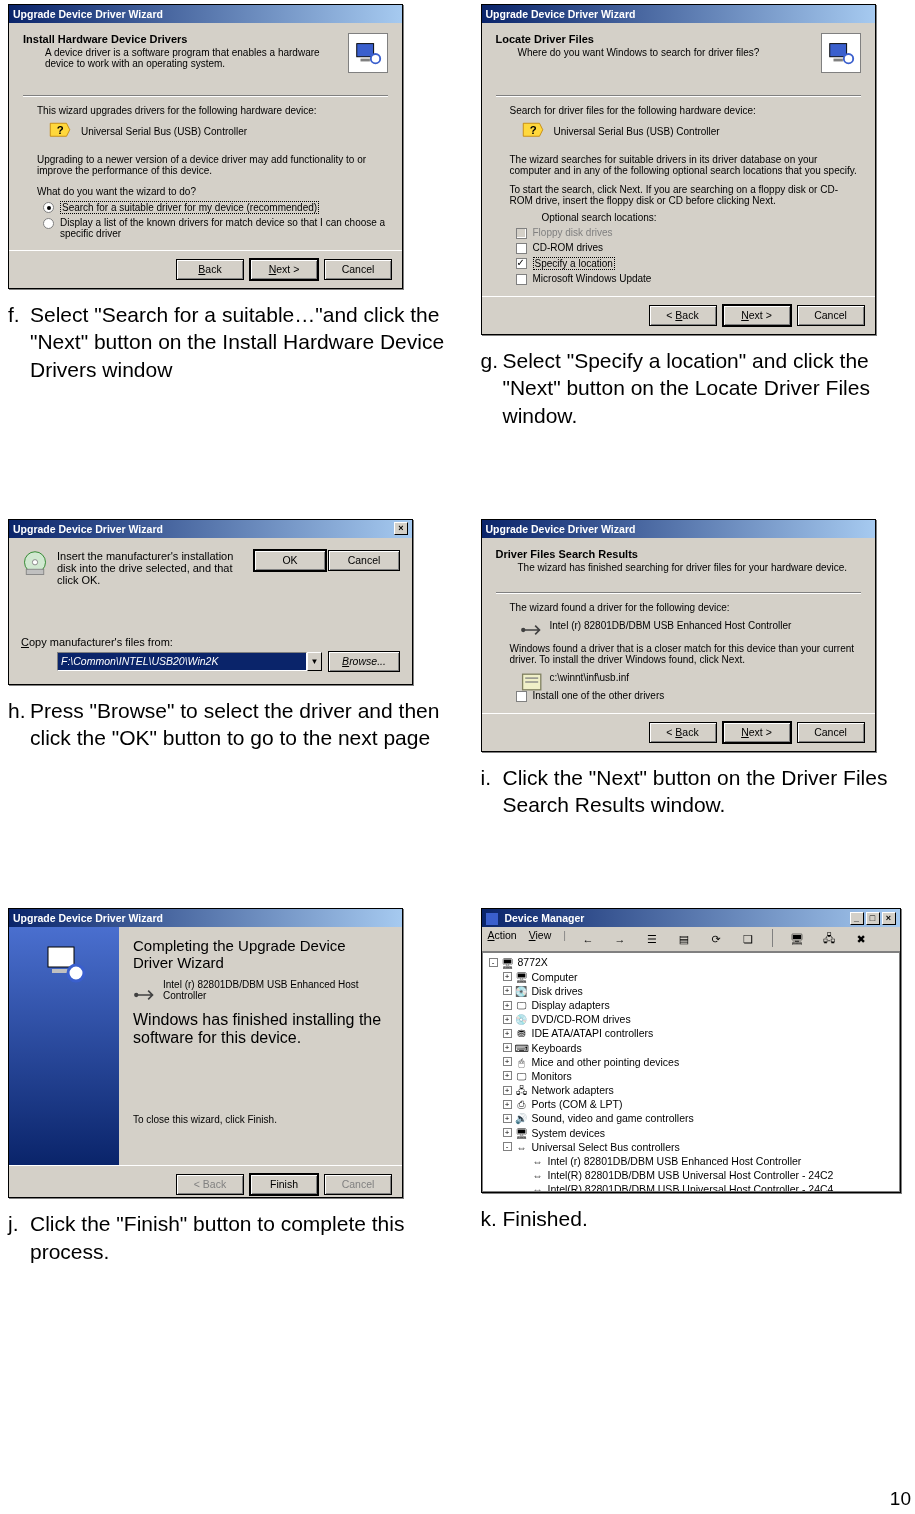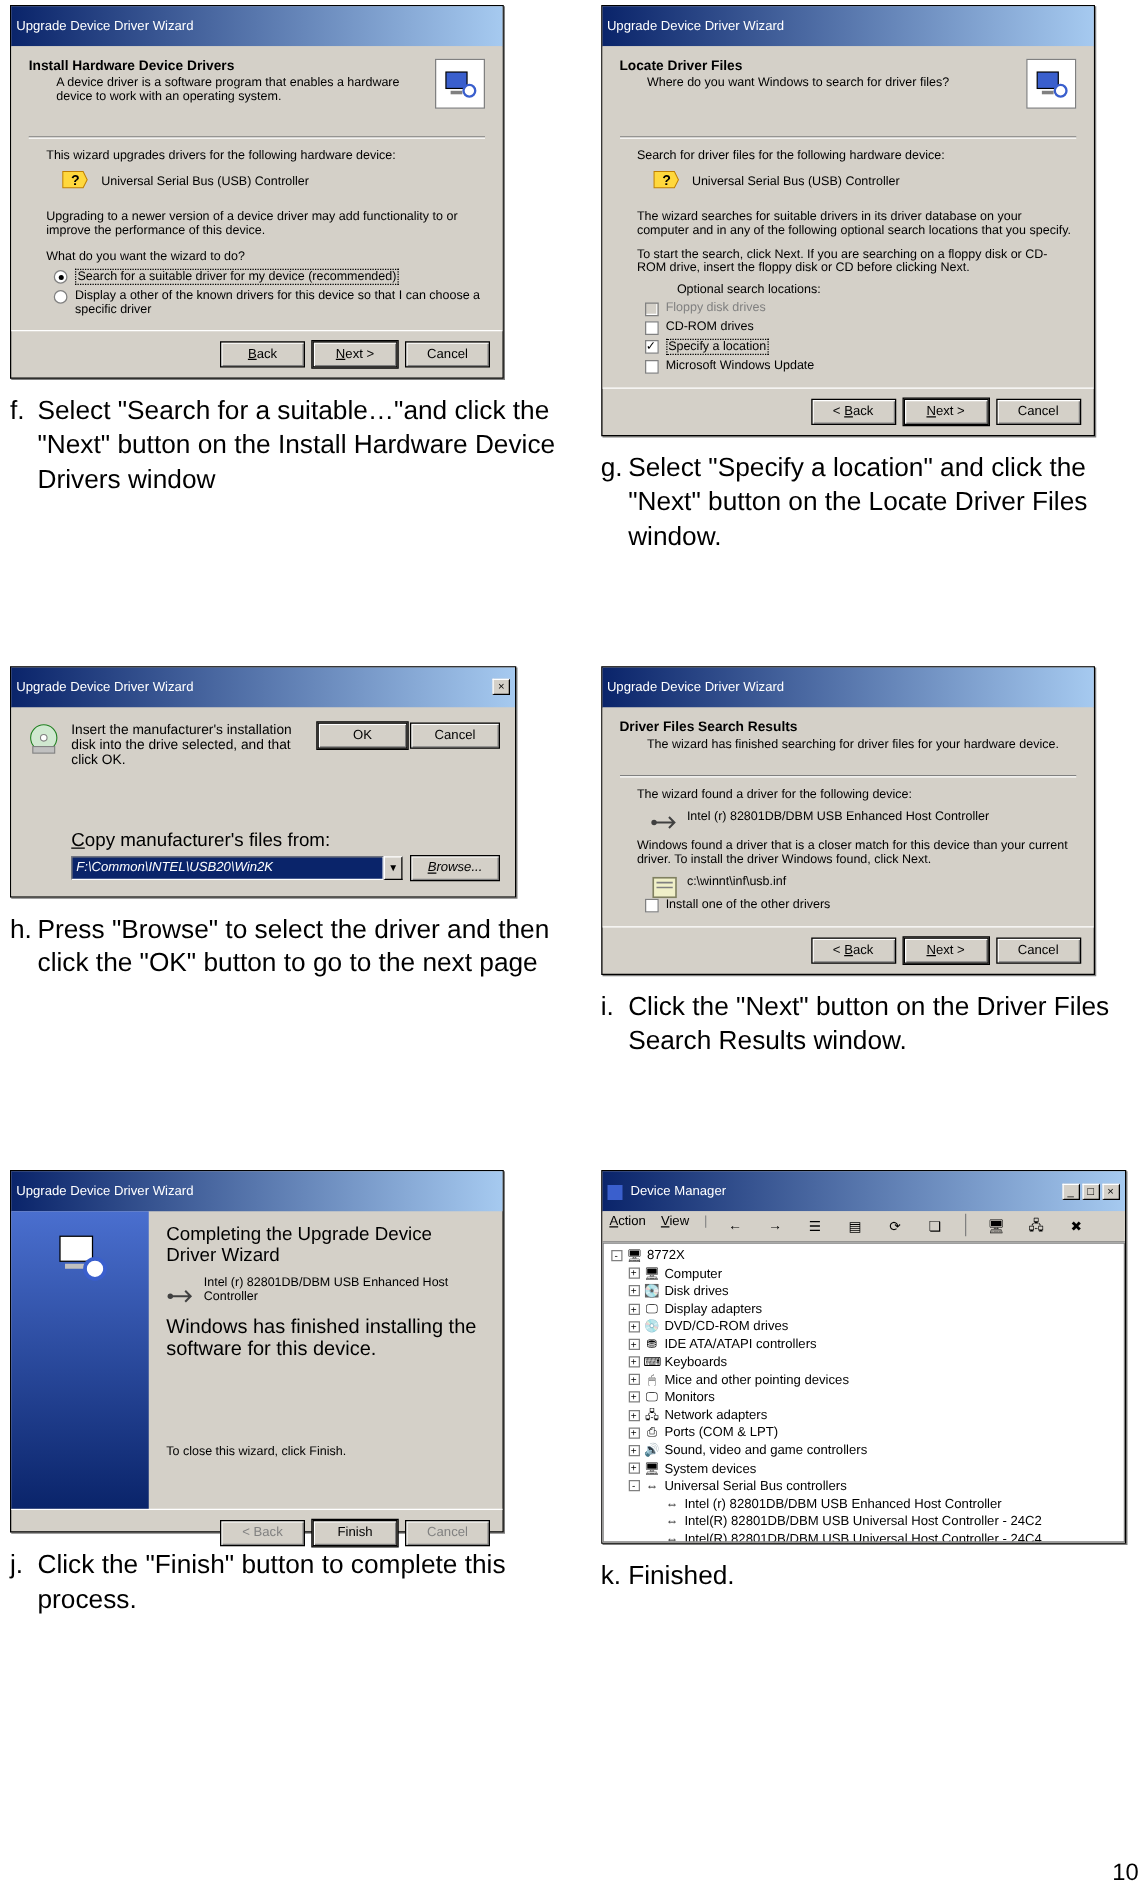--- a/index.html
+++ b/index.html
@@ -14,21 +14,21 @@
   .page { display: grid; grid-template-columns: 1fr 1fr; column-gap: 30px; row-gap: 90px; }
   .col { display:flex; flex-direction:column; }
   .caption { font-size: 21px; line-height:1.3; margin-top: 12px; display:flex; }
   .caption .letter { flex:0 0 22px; }
   .caption .text { flex:1; }
   .page-num { position:absolute; right:12px; bottom:8px; font-size:19px; }
   .wrap { position:relative; width:915px; min-height:1514px; }
 
   
   .win { border:1px solid #000; background:#d4d0c8; font-family: Tahoma, sans-serif; font-size:10.5px; color:#000; box-shadow:1px 1px 0 #808080; }
-  .titlebar { background: linear-gradient(to right,#0a246a,#a6caf0); color:#fff; font-weight:normal; padding:2px 4px; display:flex; align-items:center; justify-content:space-between; height:32px; }
+  .titlebar { background: linear-gradient(to right,#0a246a,#a6caf0); color:#fff; font-weight:bold; padding:2px 4px; display:flex; align-items:center; justify-content:space-between; height:18px; }
   .titlebar .t-right { display:flex; gap:2px; }
   .t-btn { width:14px; height:13px; background:#d4d0c8; border:1px solid #fff; border-right-color:#000; border-bottom-color:#000; font-size:9px; line-height:11px; text-align:center; color:#000; }
   .body { padding:10px 14px 8px 14px; background:#d4d0c8; }
   .h-bold { font-weight:bold; font-size:11px; }
   .indent { margin-left:22px; margin-top:2px; font-size:10px; }
   .para { font-size:10px; margin:8px 0 4px 14px; }
   .iconbox { width:40px; height:40px; background:#fff; border:1px solid #808080; display:flex; align-items:center; justify-content:center; float:right; margin-left:6px; }
   .iconbox svg { width:30px; height:30px; }
   .hr { border-top:1px solid #808080; border-bottom:1px solid #fff; margin:4px 0 8px 0; }
   .btnrow { display:flex; justify-content:flex-end; gap:6px; padding:8px 10px; border-top:1px solid #fff; }
@@ -110,21 +110,21 @@
         <span style="font-size:10px;padding-top:6px;">Universal Serial Bus (USB) Controller</span>
       </div>
       <div class="para">Upgrading to a newer version of a device driver may add functionality to or improve the performance of this device.</div>
       <div class="para" style="margin-top:10px;">What do you want the wizard to do?</div>
       <div class="radio-row">
         <span class="radio sel"></span>
         <span style="border:1px dotted #000;padding:0 1px;">Search for a suitable driver for my device (recommended)</span>
       </div>
       <div class="radio-row">
         <span class="radio"></span>
-        <span>Display a other of the known drivers for this device so that I can choose a specific driver</span>
+        <span>Display a list of the known drivers for match device so that I can choose a specific driver</span>
       </div>
     </div>
     <div class="btnrow">
       <div class="wbtn"><span class="u">B</span>ack</div>
       <div class="wbtn default"><span class="u">N</span>ext &gt;</div>
       <div class="wbtn">Cancel</div>
     </div>
   </div>
   <div class="caption">
     <span class="letter">f.</span>
@@ -209,21 +209,21 @@
                   <rect x="6" y="22" width="20" height="6" fill="#c0c0c0" stroke="#808080"></rect>
                 </svg>
         </span>
         <span style="flex:1;font-size:11px;">Insert the manufacturer's installation disk into the drive selected, and that click OK.</span>
         <div style="display:flex;flex-direction:row;gap:2px;margin-left:10px;">
           <div class="wbtn default" style="min-width:72px;">OK</div>
           <div class="wbtn" style="min-width:72px;">Cancel</div>
         </div>
       </div>
       <div style="height:50px;"></div>
-      <div style="font-size:15px;margin-left:36px;margin-bottom:3px;"><span class="u">C</span>opy manufacturer's files from:</div>
+      <div style="font-size:11px;margin-bottom:3px;"><span class="u">C</span>opy manufacturer's files from:</div>
       <div class="field" style="margin-left:36px;">
         <div class="combo" style="flex:1;">
           <div class="textinput hl">F:\Common\INTEL\USB20\Win2K</div>
           <div class="arrow">▼</div>
         </div>
         <div class="wbtn" style="min-width:72px;"><span class="u">B</span>rowse...</div>
       </div>
     </div>
   </div>
   <div class="caption">
@@ -412,21 +412,21 @@
               <span>Sound, video and game controllers</span>
             </div>
       <div class="tree-row l2">
               <span class="pm">+</span>
               <span class="tree-ico">🖥</span>
               <span>System devices</span>
             </div>
       <div class="tree-row l2">
               <span class="pm">-</span>
               <span class="tree-ico">⇔</span>
-              <span>Universal Serial Bus controllers</span>
+              <span>Universal Select Bus controllers</span>
             </div>
       <div class="tree-row l3">
               <span class="tree-ico">⇔</span>
               <span>Intel (r) 82801DB/DBM USB Enhanced Host Controller</span>
             </div>
       <div class="tree-row l3">
               <span class="tree-ico">⇔</span>
               <span>Intel(R) 82801DB/DBM USB Universal Host Controller - 24C2</span>
             </div>
       <div class="tree-row l3">

